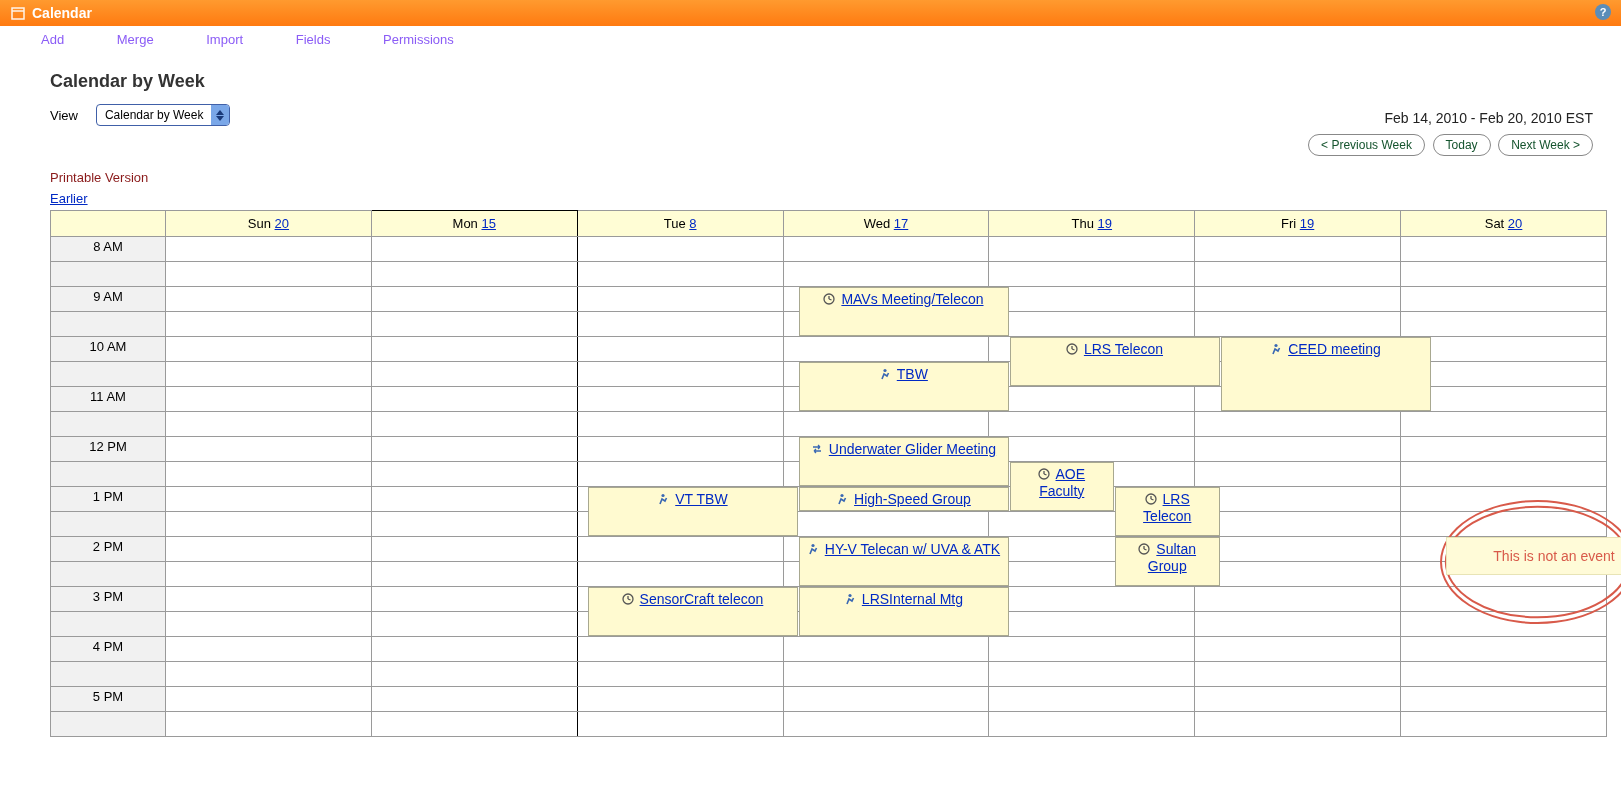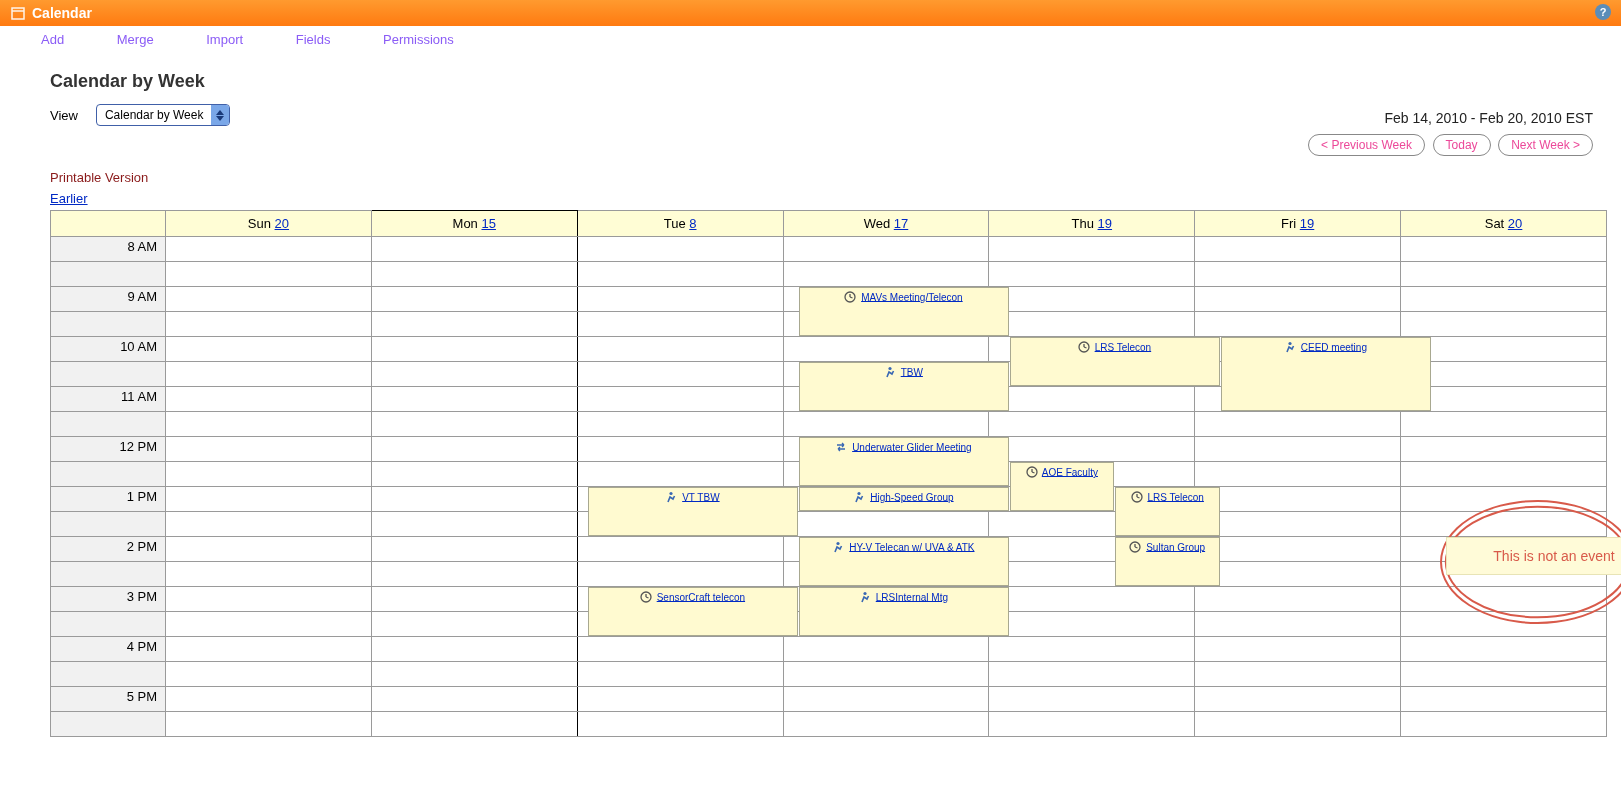--- a/index.html
+++ b/index.html
@@ -111,21 +111,21 @@
     text-align: right;
     padding-right: 14px;
     margin: 8px 0 14px 0;
   }
   .nav-buttons button {
     background: #fff;
     border: 1px solid #888;
     border-radius: 11px;
     padding: 3px 12px;
     font-size: 12px;
-    color: #ec4899;
+    color: #14532d;
     cursor: pointer;
     margin-left: 4px;
   }
   .printable-link {
     color: #8a1a1a;
     margin-bottom: 6px;
   }
   .earlier-link {
     color: #0029c4;
     text-decoration: underline;
@@ -165,21 +165,21 @@
     text-decoration: underline;
   }
   table.cal td {
     height: 25px;
     background: #fff;
     vertical-align: top;
     position: relative;
   }
   table.cal td.time-label {
     background: #f1f1f1;
-    text-align: right;
+    text-align: center;
     padding: 2px 8px 0 8px;
     color: #000;
     font-size: 13px;
     border-right: 1px solid #9a9a9a;
     vertical-align: top;
   }
   table.cal td.time-label.half {
      
   }
   table.cal td.today-col {
@@ -194,21 +194,21 @@
     left: 0;
     right: 0;
     bottom: 0;
     pointer-events: none;
   }
   .event {
     position: absolute;
     background: #fffad0;
     border: 1px solid #a8a890;
     color: #0029c4;
-    font-size: 10px;
+    font-size: 14px;
     text-align: center;
     padding: 3px 4px 0 4px;
     pointer-events: auto;
     overflow: hidden;
   }
   .event a {
     color: #0029c4;
     text-decoration: underline;
   }
   .ev-icon {

